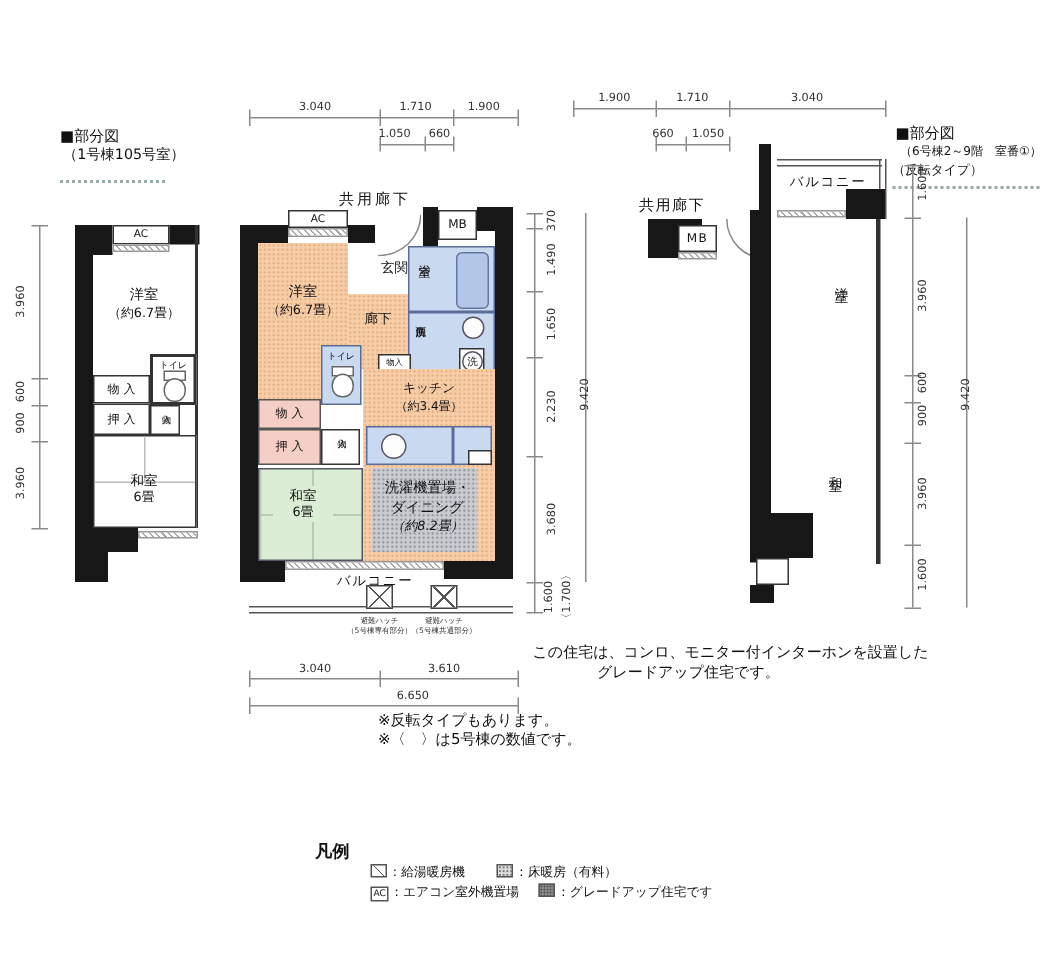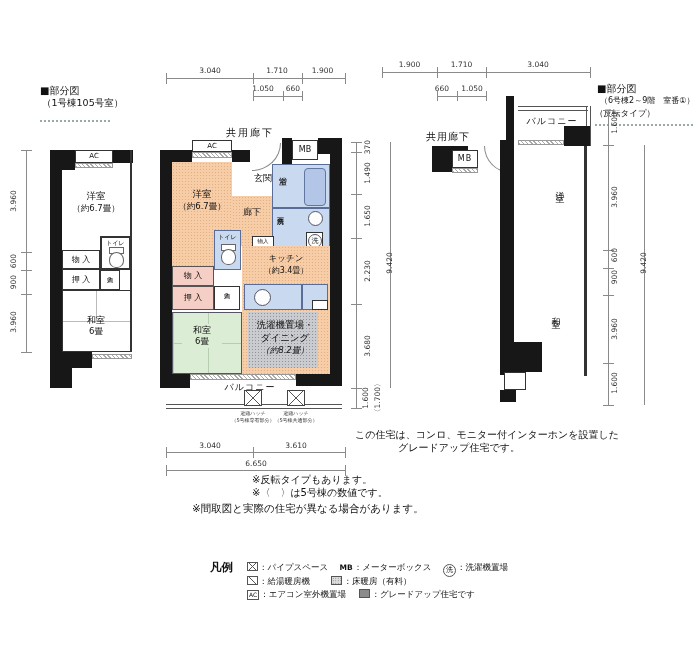--- a/index.html
+++ b/index.html
@@ -215,21 +215,21 @@
 
   <div class="dline" style="left:166px;top:452px;width:180px;height:1px;"></div>
   <div class="tick" style="left:166px;top:447px;width:1px;height:11px;"></div>
   <div class="tick" style="left:253px;top:447px;width:1px;height:11px;"></div>
   <div class="tick" style="left:345px;top:447px;width:1px;height:11px;"></div>
   <div class="dim" style="left:180px;top:441px;width:60px;">3.040</div>
   <div class="dim" style="left:266px;top:441px;width:60px;">3.610</div>
   <div class="dline" style="left:166px;top:470px;width:180px;height:1px;"></div>
   <div class="tick" style="left:166px;top:465px;width:1px;height:11px;"></div>
   <div class="tick" style="left:345px;top:465px;width:1px;height:11px;"></div>
-  <div class="dim" style="left:226px;top:459px;width:60px;">6.650</div>
+  <div class="dim" style="left:226px;top:459px;width:60px;text-align:right;">6.650</div>
 
   <div class="note" style="left:252px;top:473px;text-align:center;">※反転タイプもあります。</div>
   <div class="note" style="left:252px;top:486px;">※〈　〉は5号棟の数値です。</div>
 
   <div class="dline" style="left:382px;top:72px;width:208px;height:1px;"></div>
   <div class="tick" style="left:382px;top:67px;width:1px;height:11px;"></div>
   <div class="tick" style="left:437px;top:67px;width:1px;height:11px;"></div>
   <div class="tick" style="left:486px;top:67px;width:1px;height:11px;"></div>
   <div class="tick" style="left:590px;top:67px;width:1px;height:11px;"></div>
   <div class="dim" style="left:382px;top:60px;width:55px;">1.900</div>
@@ -280,30 +280,22 @@
   <div class="vdim" style="left:597px;top:250px;">600</div>
   <div class="vdim" style="left:597px;top:272px;">900</div>
   <div class="vdim" style="left:597px;top:324px;">3.960</div>
   <div class="vdim" style="left:597px;top:378px;">1.600</div>
   <div class="dline" style="left:644px;top:145px;width:1px;height:260px;"></div>
   <div class="vdim" style="left:626px;top:258px;">9.420</div>
 
   <div class="note" style="left:355px;top:428px;">この住宅は、コンロ、モニター付インターホンを設置した</div>
   <div class="note" style="left:356px;top:441px;margin-left:42px;">グレードアップ住宅です。</div>
 
-  <div class="note" style="left:192px;top:502px;font-size:10.5px;">※間取図と実際の住宅が異なる場合があります。</div>
 
   <div class="lbl" style="left:210px;top:560px;font-size:11.5px;font-weight:bold;text-align:left;">凡例</div>
-  <div class="lgrow" style="left:247px;top:562px;">
-    <span class="lg-sym lg-pipe"></span><span>：パイプスペース</span>
-    <span style="display:inline-block;width:6px;"></span>
-    <span class="lg-mb">MB</span><span>：メーターボックス</span>
-    <span style="display:inline-block;width:6px;"></span>
-    <span class="lg-circle">洗</span><span>：洗濯機置場</span>
-  </div>
   <div class="lgrow" style="left:247px;top:576px;">
     <span class="lg-sym lg-diag"></span><span>：給湯暖房機</span>
     <span style="display:inline-block;width:16px;"></span>
     <span class="lg-sym lg-dots"></span><span>：床暖房（有料）</span>
   </div>
   <div class="lgrow" style="left:247px;top:589px;">
     <span class="lg-ac">AC</span><span>：エアコン室外機置場</span>
     <span style="display:inline-block;width:8px;"></span>
     <span class="lg-sym lg-dense"></span><span>：グレードアップ住宅です</span>
   </div>

